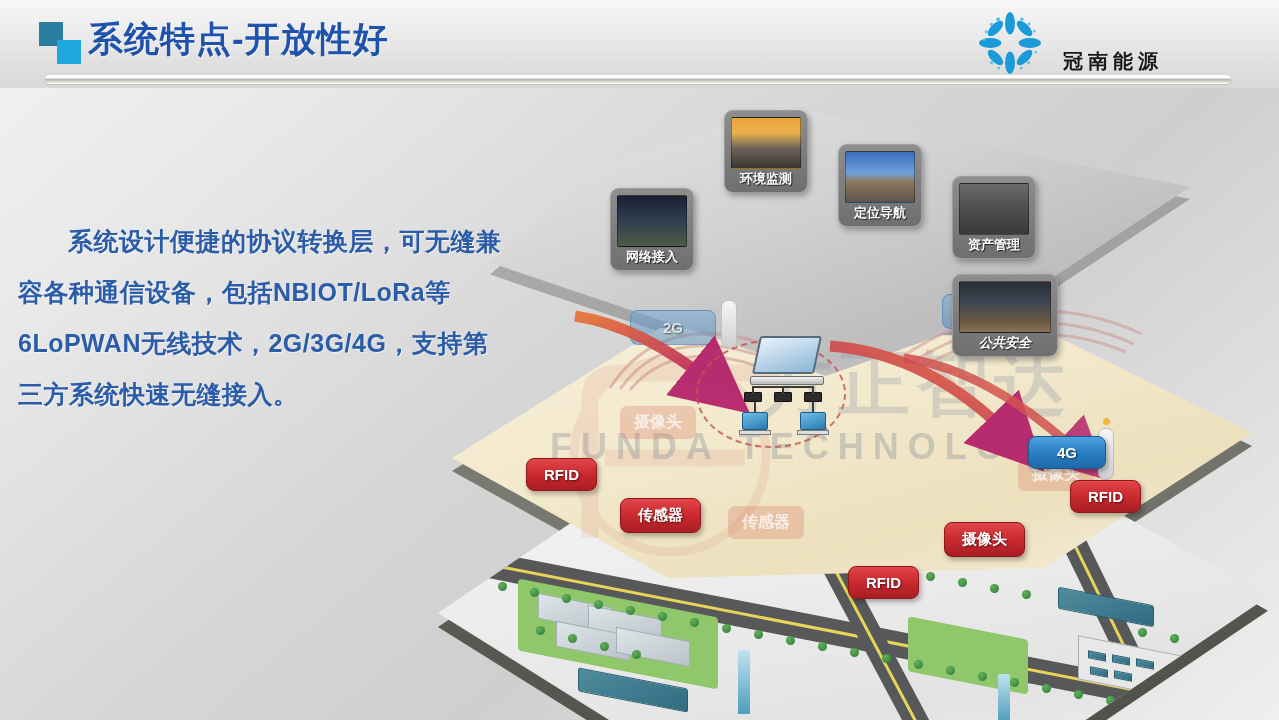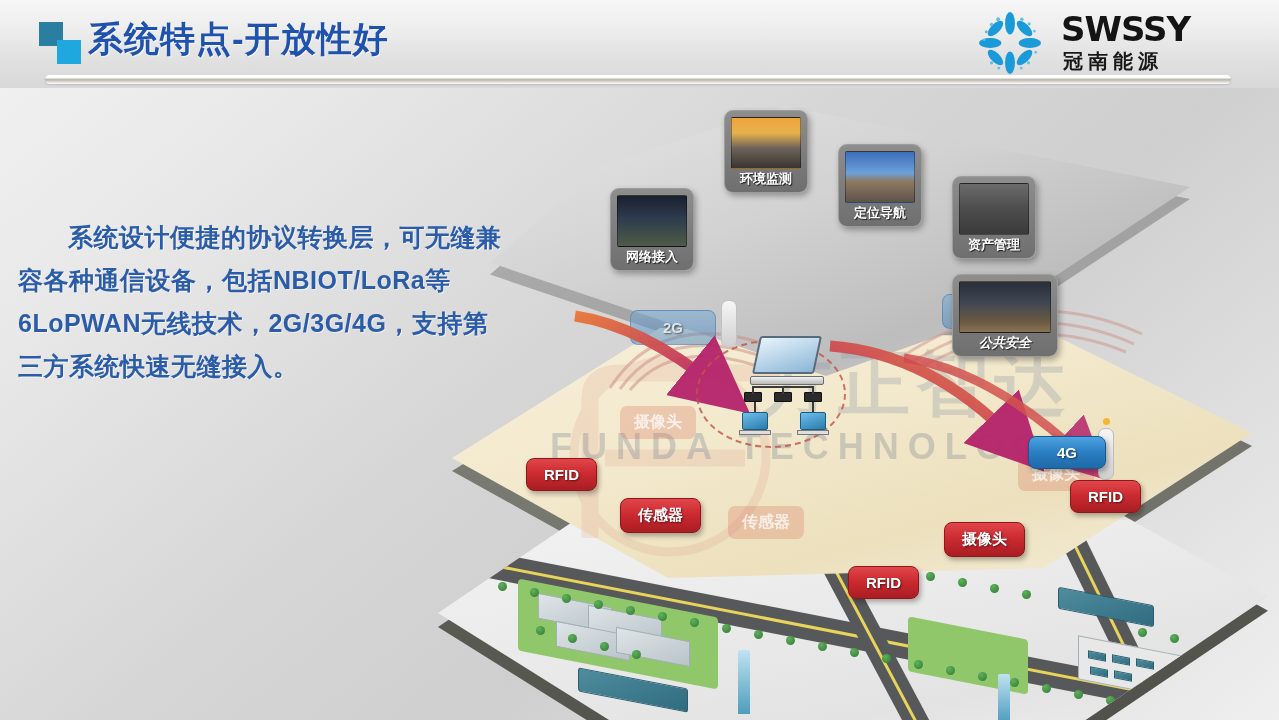--- a/index.html
+++ b/index.html
@@ -46,21 +46,21 @@
   }
   .brand-cn{
     position:absolute; left:102px; top:42px;
     font-size:20px; font-weight:bold; letter-spacing:5px; color:#181818;
   }
 
   
   .body-copy{
     position:absolute; left:18px; top:216px; width:492px;
     color:#2b5ca8; font-size:25px; font-weight:bold;
-    line-height:43px; letter-spacing:.5px; text-indent:50px;
+    line-height:51px; letter-spacing:.5px; text-indent:50px;
     text-shadow:1px 1px 0 rgba(255,255,255,.55);
   }
 
   
   .diagram{ position:absolute; left:430px; top:88px; width:849px; height:600px; }
   .layer{ position:absolute; }
 
   
   .plat-top{
     left:60px; top:18px; width:700px; height:270px;
@@ -262,21 +262,20 @@
             <circle cx="79" cy="21" r="2.3"></circle>
           <circle cx="87" cy="32" r="2"></circle>
             <circle cx="22" cy="80" r="2.4"></circle>
           <circle cx="33" cy="88" r="2.1"></circle>
             <circle cx="78" cy="80" r="2.4"></circle>
           <circle cx="67" cy="88" r="2.1"></circle>
             <circle cx="89" cy="64" r="2"></circle>
         </g>
       </g>
     </svg>
-    <div class="brand-name">SWSSY</div>
     <div class="brand-cn">冠南能源</div>
   </div>
 </div>
 
 <div class="body-copy">系统设计便捷的协议转换层，可无缝兼容各种通信设备，包括NBIOT/LoRa等6LoPWAN无线技术，2G/3G/4G，支持第三方系统快速无缝接入。</div>
 
 <div class="diagram">
 
   <div class="layer plat-city-edge"></div>
   <div class="layer plat-city">

